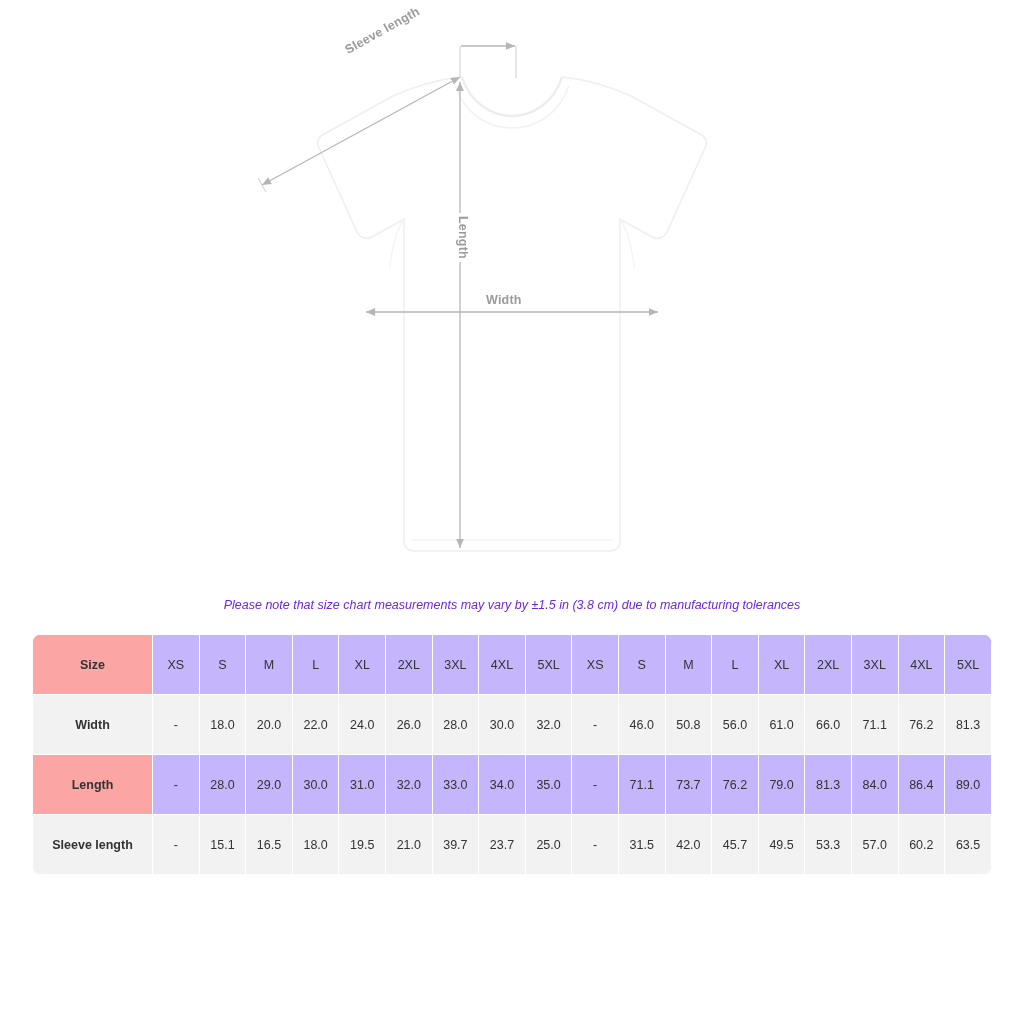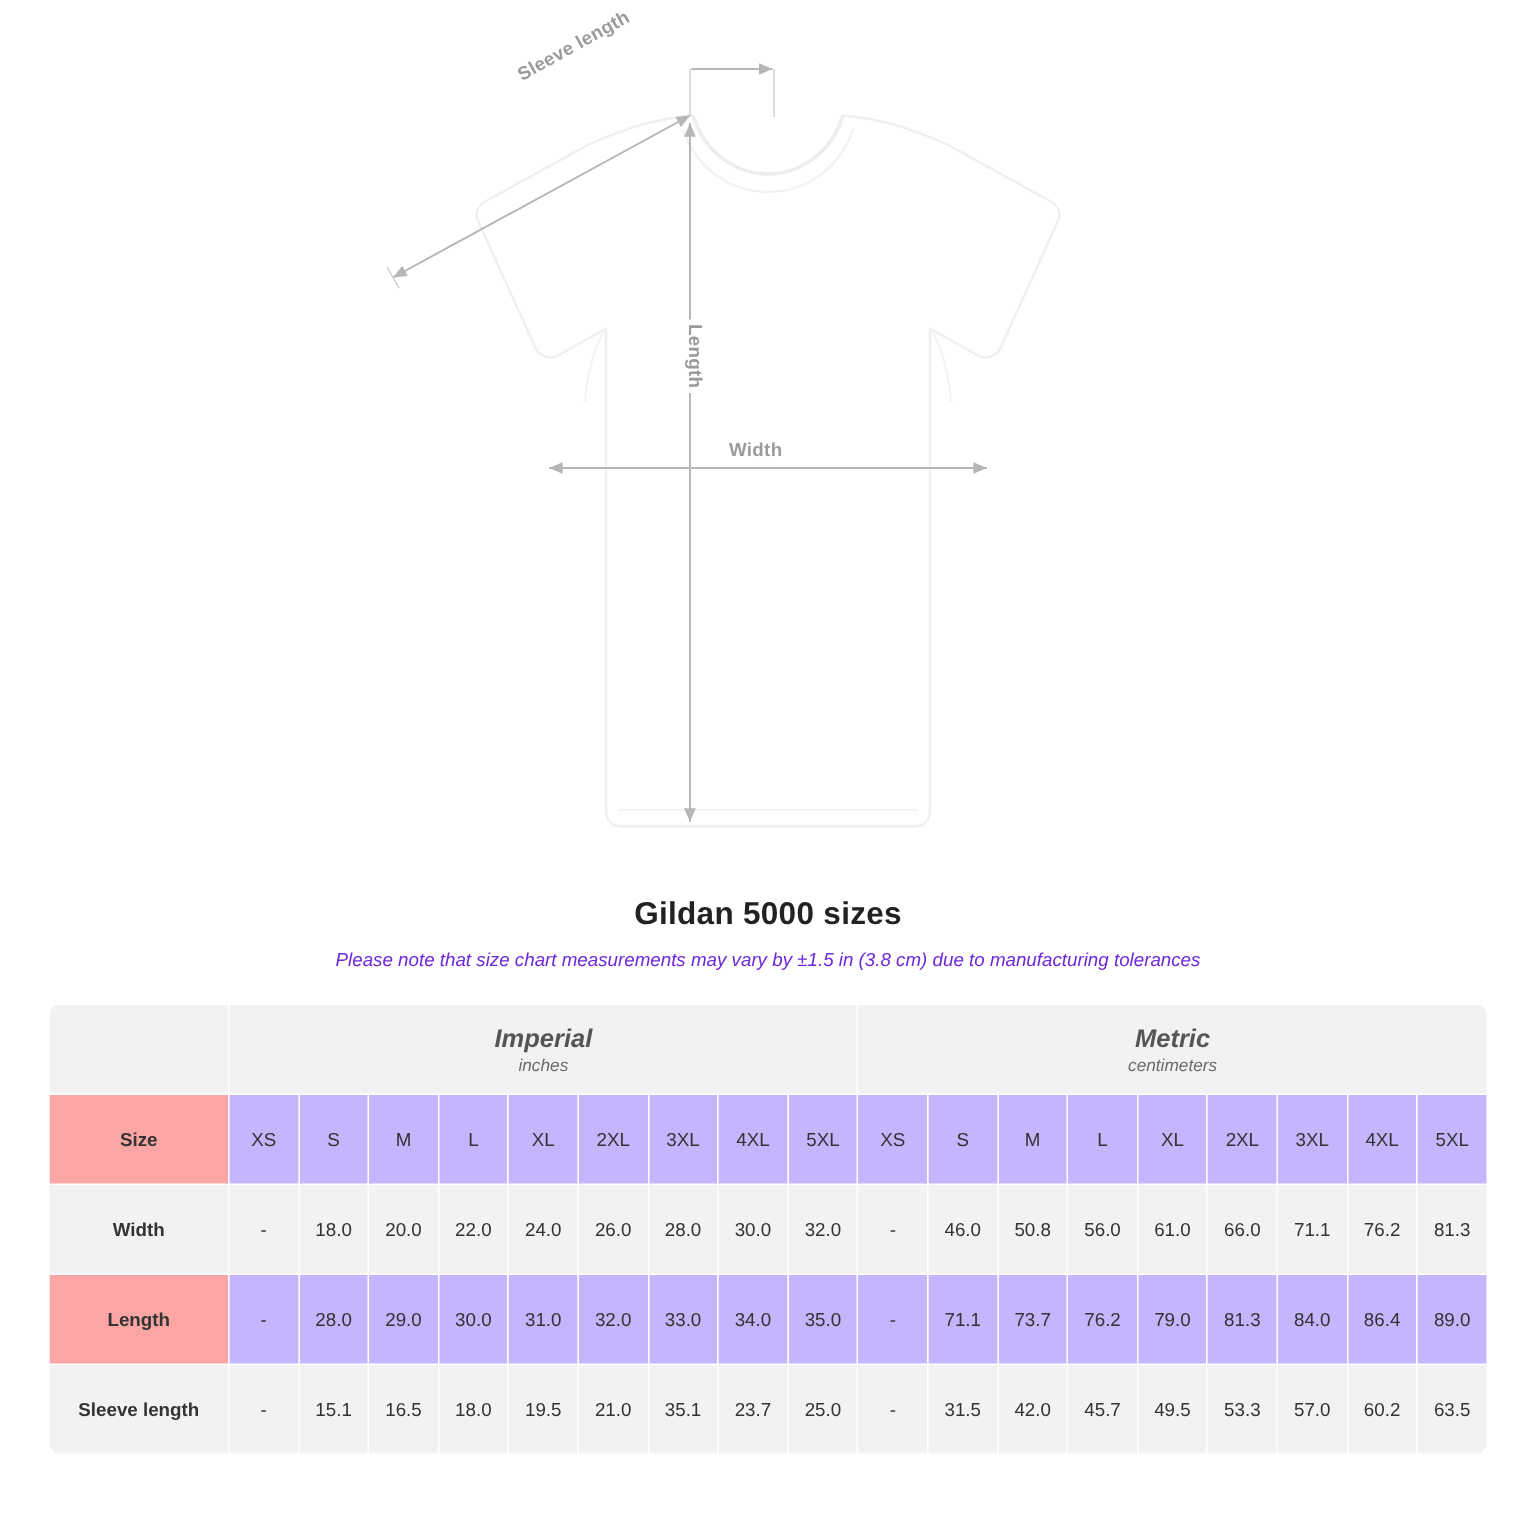--- a/index.html
+++ b/index.html
@@ -193,42 +193,30 @@
       <line x1="366" y1="312" x2="658" y2="312" stroke="#b6b6b6" stroke-width="1.3" marker-start="url(#arrowStart)" marker-end="url(#arrowEnd)"></line>
     </g>
   </svg>
 
   <div class="dim-label sleeve">Sleeve length</div>
   <div class="dim-label length">Length</div>
   <div class="dim-label width">Width</div>
 </div>
 
 <div class="title-block">
-  <div class="chart-title">Gildan 5000 sizes</div>
   <div class="chart-note">Please note that size chart measurements may vary by ±1.5 in (3.8 cm) due to manufacturing tolerances</div>
 </div>
 
 <div class="table-wrap">
   <table class="size-table">
     <colgroup>
       <col style="width:120px">
       <col span="18" style="width:46.6px">
     </colgroup>
     <tbody>
-      <tr>
-        <td class="corner-cell"></td>
-        <td class="unit-head" colspan="9">
-          <span class="unit-name">Imperial</span>
-          <span class="unit-sub">inches</span>
-        </td>
-        <td class="unit-head" colspan="9">
-          <span class="unit-name">Metric</span>
-          <span class="unit-sub">centimeters</span>
-        </td>
-      </tr>
 
       <tr class="row-alt">
         <td class="row-head">Size</td>
         <td class="col-size">XS</td>
         <td class="col-size">S</td>
         <td class="col-size">M</td>
         <td class="col-size">L</td>
         <td class="col-size">XL</td>
         <td class="col-size">2XL</td>
         <td class="col-size">3XL</td>
@@ -290,21 +278,21 @@
       </tr>
 
       <tr>
         <td class="row-head">Sleeve length</td>
         <td>-</td>
         <td>15.1</td>
         <td>16.5</td>
         <td>18.0</td>
         <td>19.5</td>
         <td>21.0</td>
-        <td>35.1</td>
+        <td>39.7</td>
         <td>23.7</td>
         <td>25.0</td>
         <td>-</td>
         <td>31.5</td>
         <td>42.0</td>
         <td>45.7</td>
         <td>49.5</td>
         <td>53.3</td>
         <td>57.0</td>
         <td>60.2</td>

